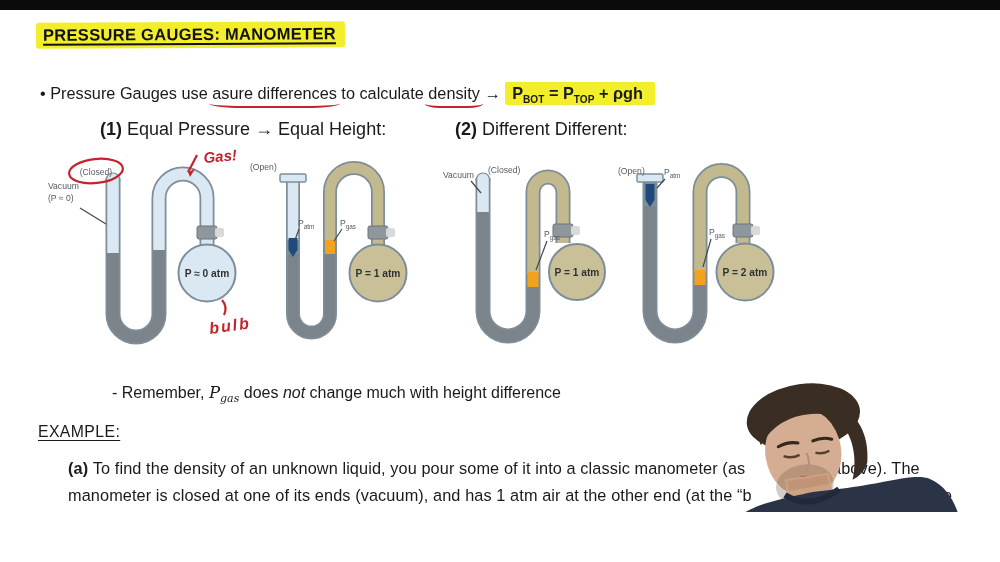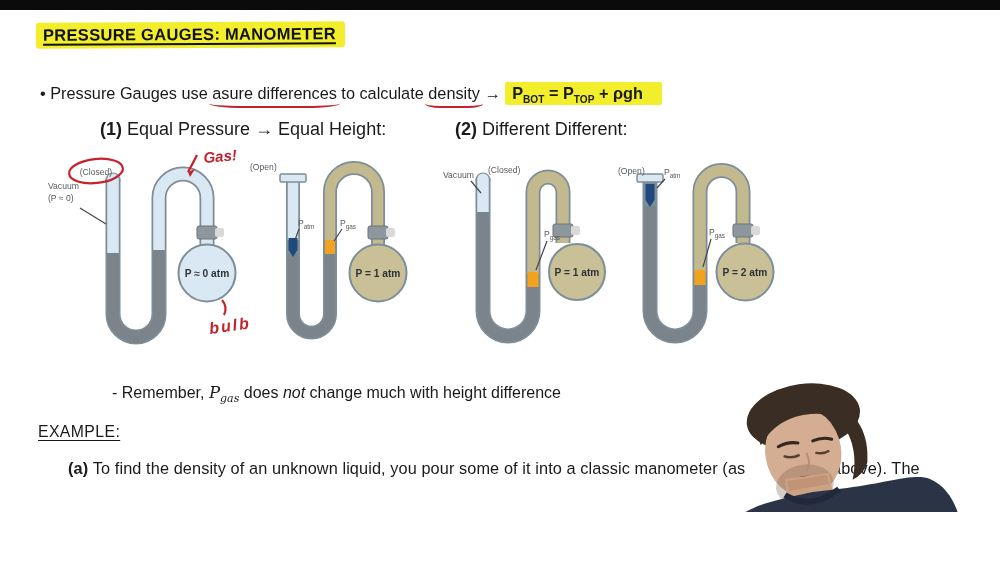--- a/index.html
+++ b/index.html
@@ -10,21 +10,21 @@
   
   #title{left:36px;top:22px;background:#f2ee2b;padding:3px 9px 4px 7px;
          font-size:16.5px;font-weight:bold;letter-spacing:.3px;color:#111;
          text-decoration:underline;text-underline-offset:3px;text-decoration-thickness:1.5px;
          transform:rotate(-.3deg);border-radius:3px;}
   
   #bulletline{left:40px;top:84px;font-size:16.3px;white-space:nowrap;}
   .redcurve{position:relative;}
   .redcurve::after{content:"";position:absolute;left:-3px;right:-3px;bottom:-6px;height:7px;
          border-bottom:2.4px solid #c4232e;border-radius:50%/100% 100% 90% 90%;}
-  #formula{background:#f2ee2b;font-weight:bold;padding:2px 19px 3px 7px;border-radius:2px;}
+  #formula{background:#f2ee2b;font-weight:bold;padding:2px 12px 3px 7px;border-radius:2px;}
   #formula sub{font-size:.62em;font-weight:bold;}
   
   .subhead{font-size:18px;white-space:nowrap;}
   .subhead b{font-weight:bold;}
   #h1{left:100px;top:119px;}
   #h2{left:455px;top:119px;}
   
   .diagram{pointer-events:none;}
   svg text{font-family:"Liberation Sans",sans-serif;}
   .dlabel{font-size:8.6px;fill:#565b60;}
@@ -150,20 +150,24 @@
   <div id="remember" class="abs">
     <span>- Remember, </span><span class="mathp">P</span><span class="mathsub">gas</span><span> does </span><span class="nb">not</span><span> change much with height difference</span>
   </div>
 
   <div id="example-label" class="abs">EXAMPLE:</div>
 
   <div id="pl1" class="abs pline z2">
     <b>(a) </b><span>To find the density of an unknown liquid, you pour some of it into a classic manometer (as</span>
     <span class="ptail">above). The</span>
   </div>
+  <div id="pl2" class="abs pline z2">
+    <span>manometer is closed at one of its ends (vacuum), and has 1 atm air at the other end (at the “b</span>
+    <span class="ptail">asure</span>
+  </div>
   <div id="pl3" class="abs pline z2">
     <span>the height difference between the two sides of the liquid to be 60 cm. Calculate the density o</span>
   </div>
 
   <div id="clipline" class="abs">
     <span>(b)</span>
   </div>
 
   <svg id="person" class="abs" width="305" height="181" viewBox="0 0 305 181">
     <g transform="rotate(-8 110 62)">

